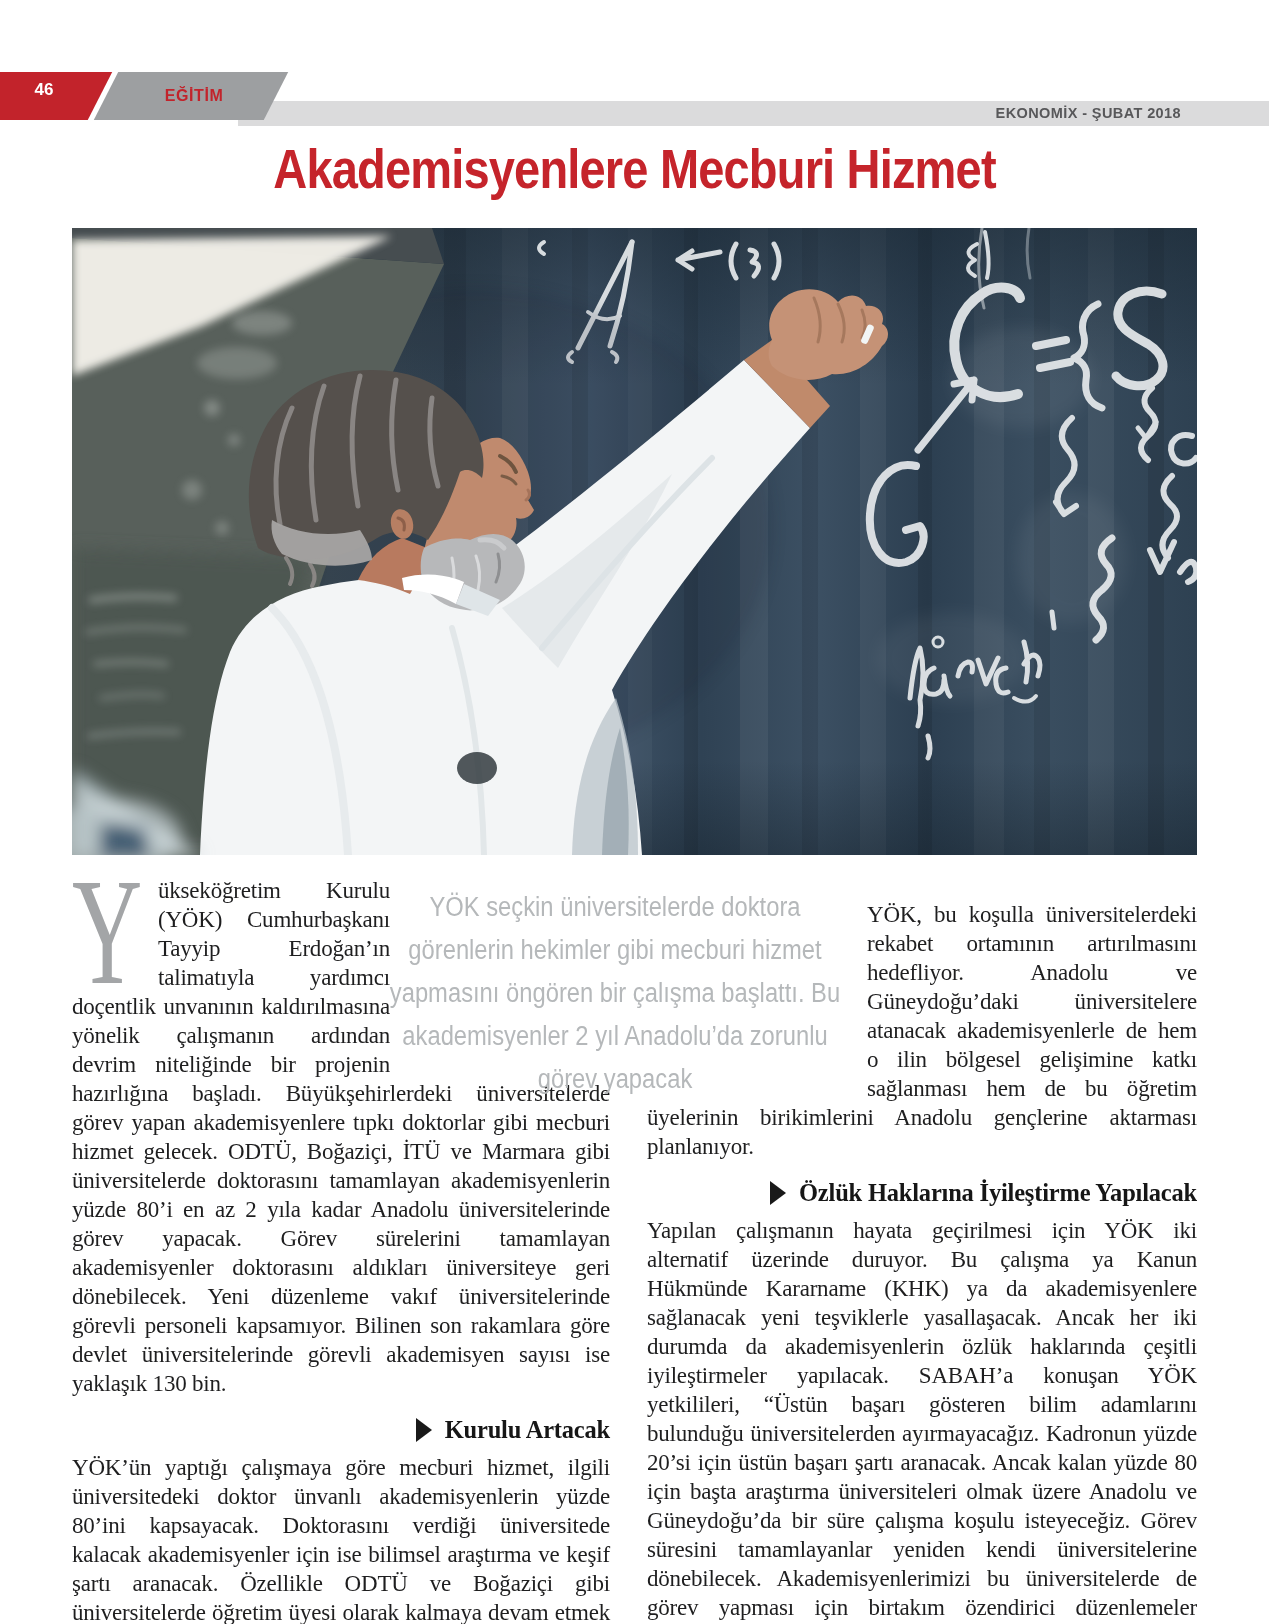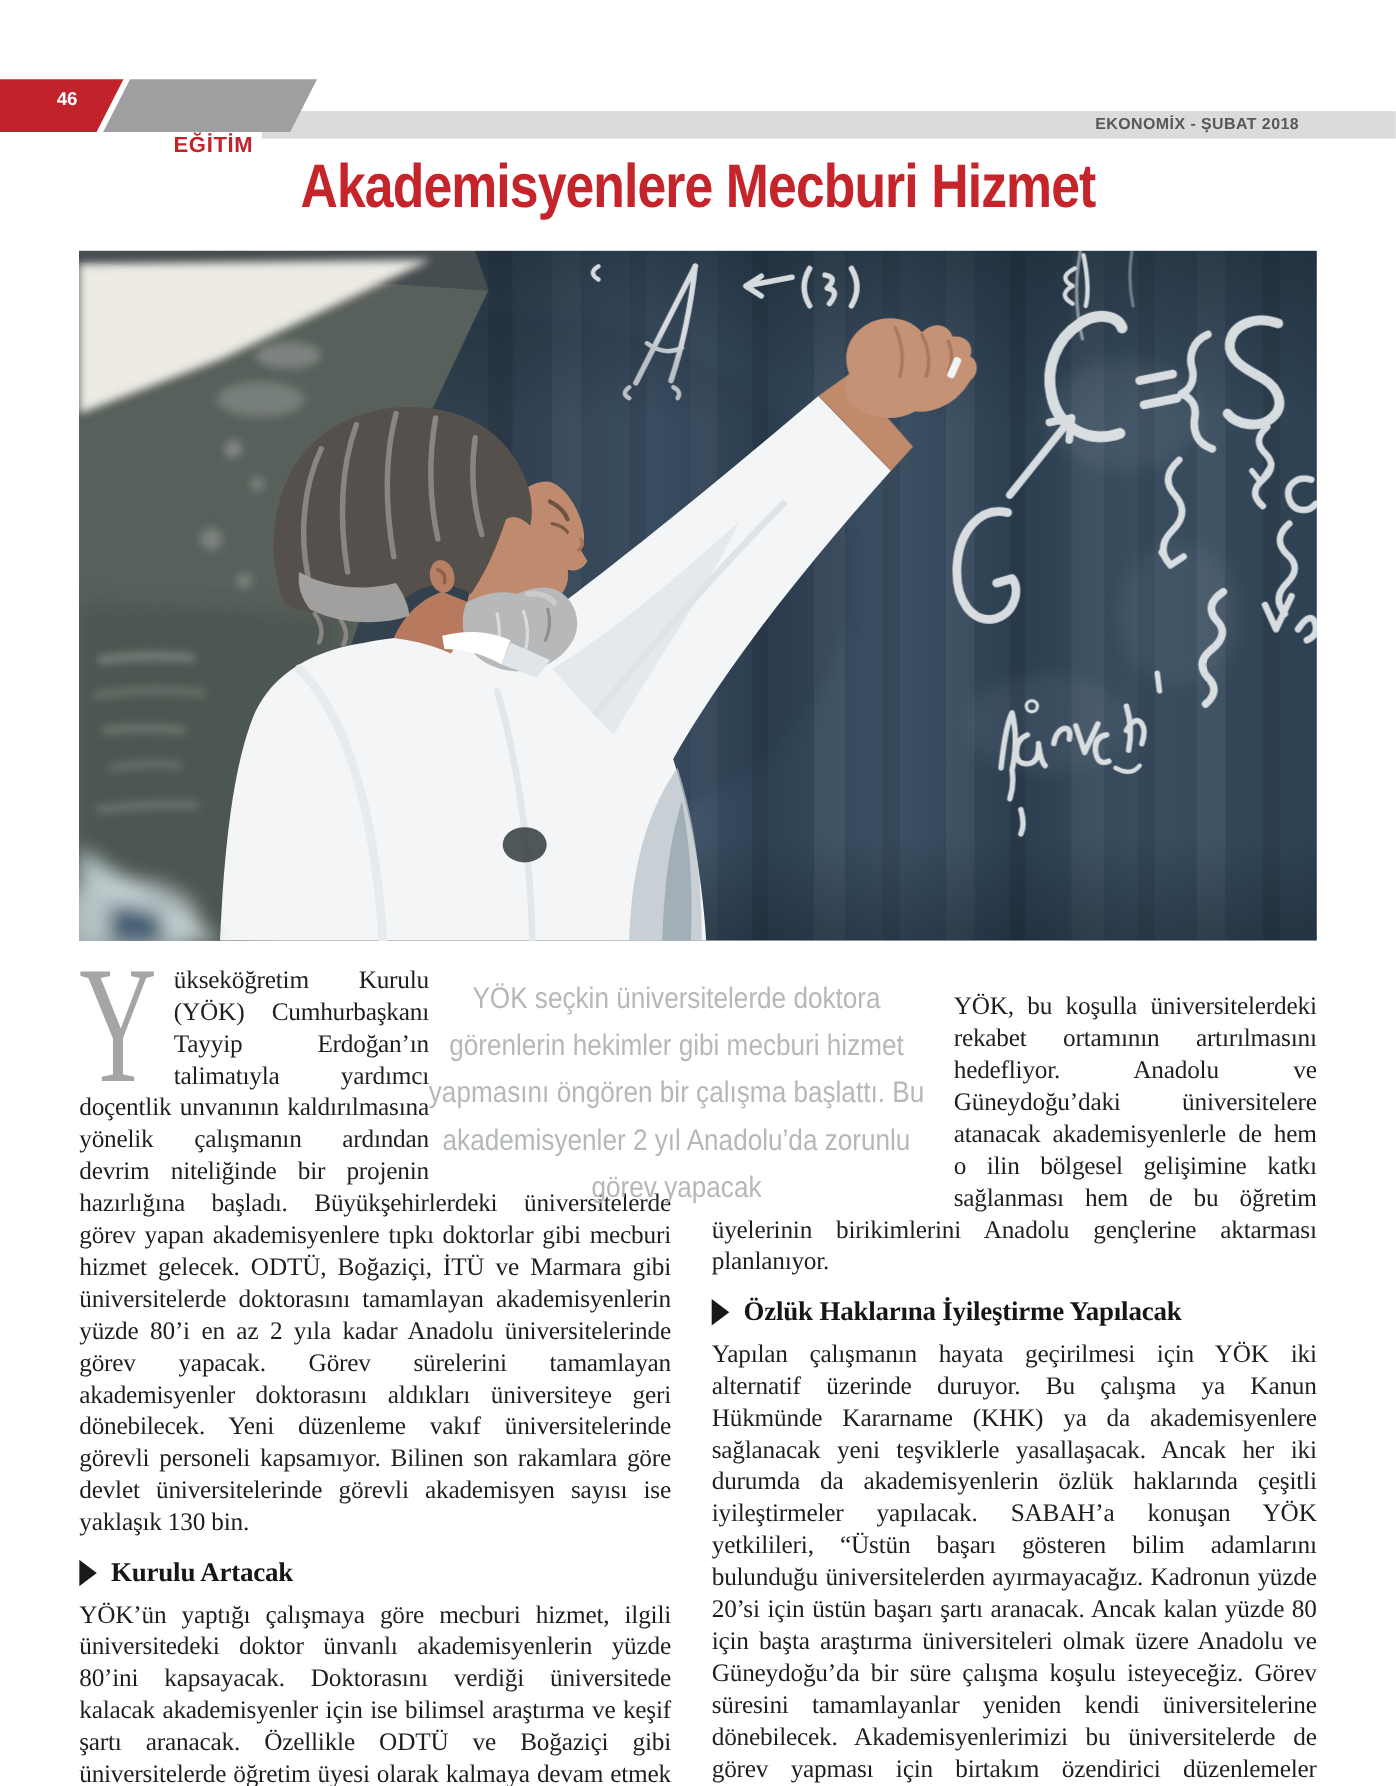--- a/index.html
+++ b/index.html
@@ -11,28 +11,28 @@
   .header{position:absolute;top:0;left:0;width:1269px;height:132px;}
   .issue-bar{position:absolute;top:101px;left:238px;right:0;height:25px;background:#dbdbdc;z-index:1;}
   .issue-label{
     position:absolute;top:0;right:88px;height:25px;line-height:25px;
     font-family:"Liberation Sans",sans-serif;font-weight:bold;font-size:14.5px;
     color:#58585a;letter-spacing:.4px;
   }
   .red-tab{position:absolute;top:72px;left:-28px;width:128px;height:48px;background:#c2232b;transform:skewX(-27deg);z-index:2;}
   .gray-tab{position:absolute;top:72px;left:106px;width:170px;height:48px;background:#9d9fa1;transform:skewX(-27deg);z-index:2;}
   .page-num{
-    position:absolute;top:72px;left:18px;width:86px;height:36px;z-index:3;
+    position:absolute;top:72px;left:1px;width:86px;height:36px;z-index:3;
     display:flex;align-items:center;justify-content:center;
     color:#ffffff;font-family:"Liberation Sans",sans-serif;font-weight:bold;font-size:17px;
   }
   .section-label{
     position:absolute;top:72px;left:124px;width:140px;height:48px;z-index:3;
     display:flex;align-items:center;justify-content:center;
-    color:#c2232b;font-family:"Liberation Sans",sans-serif;font-weight:bold;font-size:20px;letter-spacing:.6px;margin-top:36px;
+    color:#c2232b;font-family:"Liberation Sans",sans-serif;font-weight:bold;font-size:16px;letter-spacing:.6px;
   }
   
   .title{
     position:absolute;top:138px;left:72px;width:1125px;margin:0;text-align:center;
     font-family:"Liberation Sans",sans-serif;font-weight:bold;font-size:56px;line-height:62px;
     letter-spacing:-1px;color:#c5242b;transform:scaleX(.84);transform-origin:50% 50%;
   }
   
   .photo{position:absolute;top:228px;left:72px;width:1125px;height:627px;overflow:hidden;background:#35465a;}
   .photo svg{display:block;width:1125px;height:627px;}
@@ -50,21 +50,21 @@
   .pq-spacer{display:block;width:220px;height:203px;}
   .pq-spacer.right{float:right;}
   .pq-spacer.left{float:left;}
   .dropcap{
     float:left;width:86px;height:116px;overflow:visible;
     font-family:"Liberation Serif",serif;font-size:152px;line-height:112px;
     color:#a3a5a7;transform:scaleX(.64);transform-origin:0 0;
   }
   .subhead{
     margin:18px 0 9px 0;display:flex;align-items:center;gap:13px;
-    font-family:"Liberation Serif",serif;font-weight:bold;font-size:24.5px;color:#161616;letter-spacing:-0.2px;
+    font-family:"Liberation Serif",serif;font-weight:bold;font-size:24.5px;color:#161616;letter-spacing:-0.2px;justify-content:flex-end;
   }
   .tri{width:0;height:0;border-left:16px solid #191919;border-top:12px solid transparent;border-bottom:12px solid transparent;}
 </style>
 </head>
 <body>
 
 <div class="page">
 
   <header class="header">
     <div class="issue-bar">

